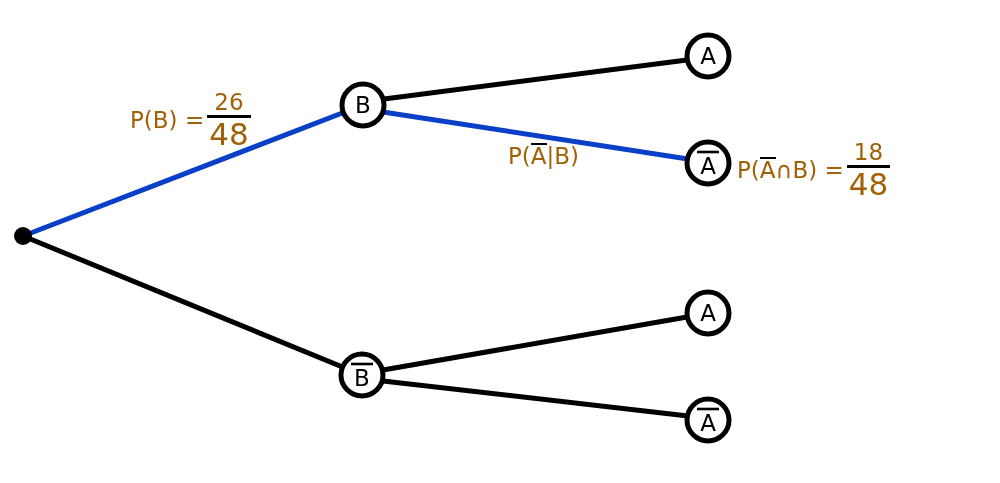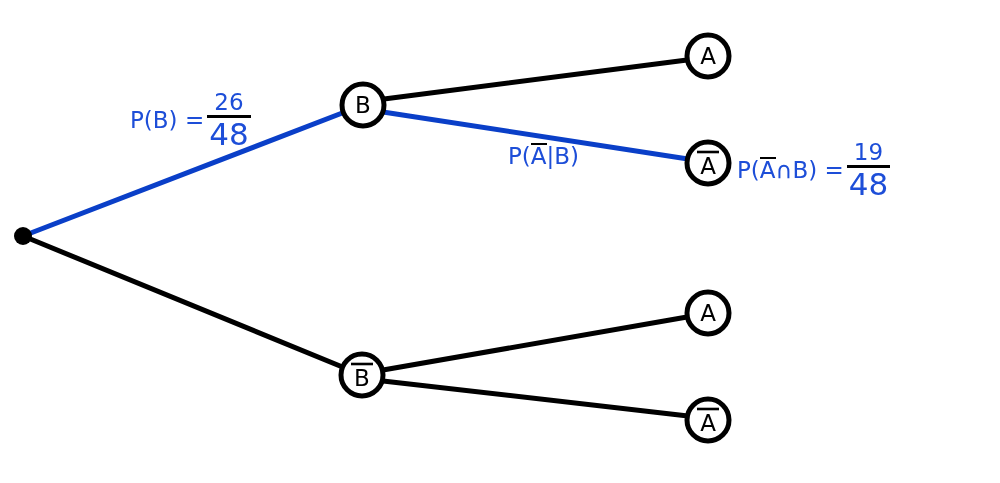--- a/index.html
+++ b/index.html
@@ -44,21 +44,21 @@
   }
   .root-dot {
     fill: #000000;
   }
 
   
   .label {
     position: absolute;
     font-family: "DejaVu Sans", sans-serif;
     font-size: 23px;
-    color: #1d4ed8;
+    color: #a16207;
     white-space: nowrap;
     line-height: 1;
     display: flex;
     align-items: center;
   }
   .lbl-txt {
     display: inline-block;
   }
   .ovr {
     display: inline-block;
@@ -166,19 +166,19 @@
     <span class="lbl-txt">P(</span>
     <span class="ovr">A</span>
     <span class="lbl-txt">|B)</span>
   </div>
 
   <div class="label" id="label-painterb">
     <span class="lbl-txt">P(</span>
     <span class="ovr">A</span>
     <span class="lbl-txt">∩B) = </span>
     <span class="frac">
-      <span class="num">19</span>
+      <span class="num">18</span>
       <span class="bar"></span>
       <span class="den">48</span>
     </span>
   </div>
 
 </div>
 
 </body></html>

